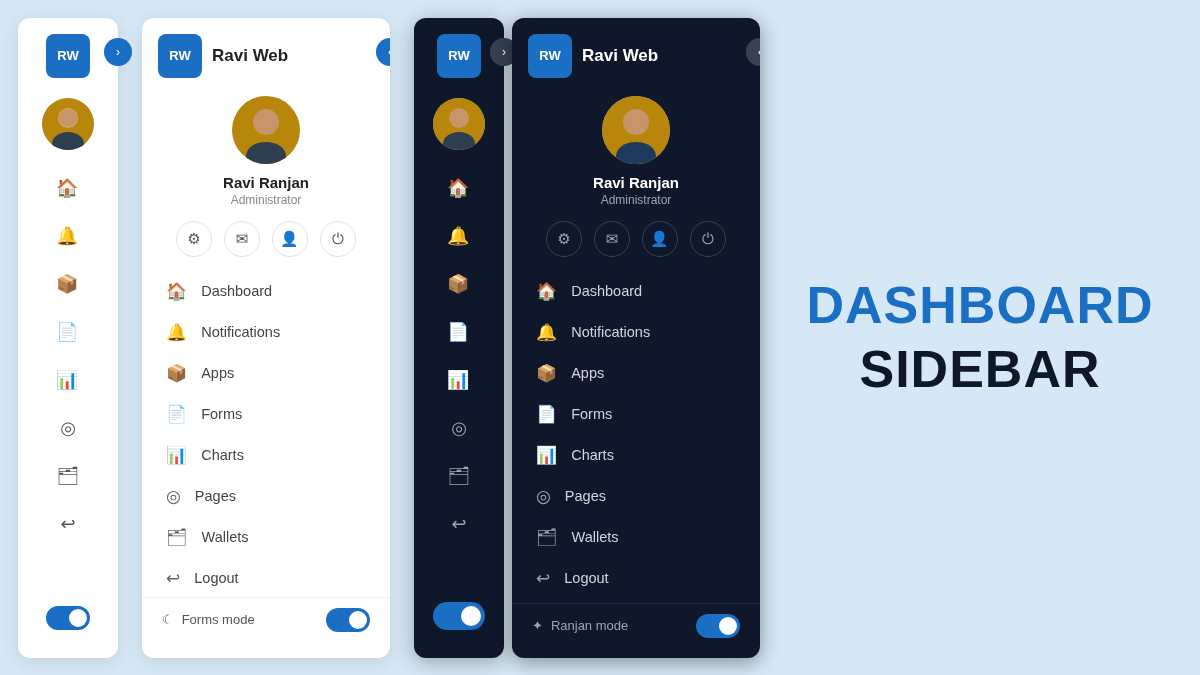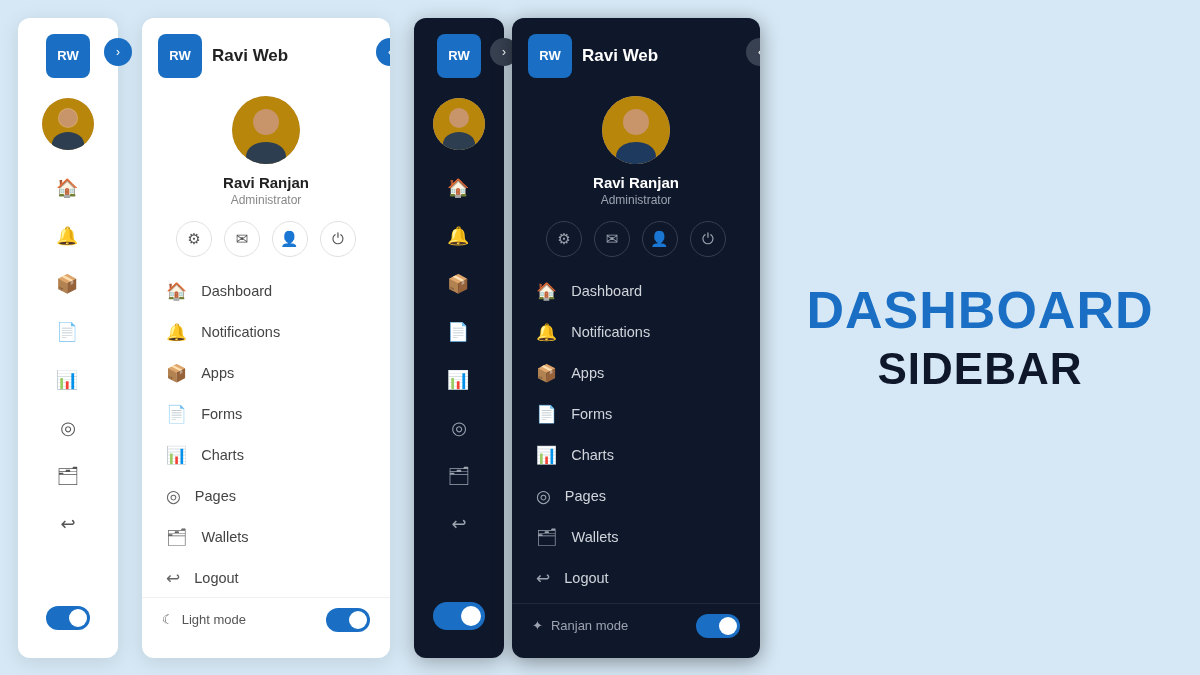--- a/index.html
+++ b/index.html
@@ -473,21 +473,21 @@
     .right-panel .main-title {
       font-size: 52px;
       font-weight: 900;
       color: #1a6fc4;
       line-height: 1.1;
       text-align: center;
       letter-spacing: 1px;
     }
 
     .right-panel .sub-title {
-      font-size: 44px;
+      font-size: 52px;
       font-weight: 900;
       color: #0f172a;
       line-height: 1.1;
       text-align: center;
       margin-top: 6px;
       letter-spacing: 1px;
     }
 
     .right-panel .sub-title2 {
       font-size: 62px;
@@ -588,21 +588,21 @@
         <span>Wallets</span>
       </div>
     <div class="nav-item">
         <span class="icon">↩</span>
         <span>Logout</span>
       </div>
   </nav>
   <div class="dark-mode-row">
     <span class="dark-mode-label">
       <span>☾</span>
-      <span>Light mode</span>
+      <span>Forms mode</span>
     </span>
     <div class="toggle-switch"></div>
   </div>
 </div>
 
 <div class="sidebar-collapsed-dark">
   <div class="logo-btn">
     <span>RW</span>
   </div>
   <div class="toggle-arrow">

